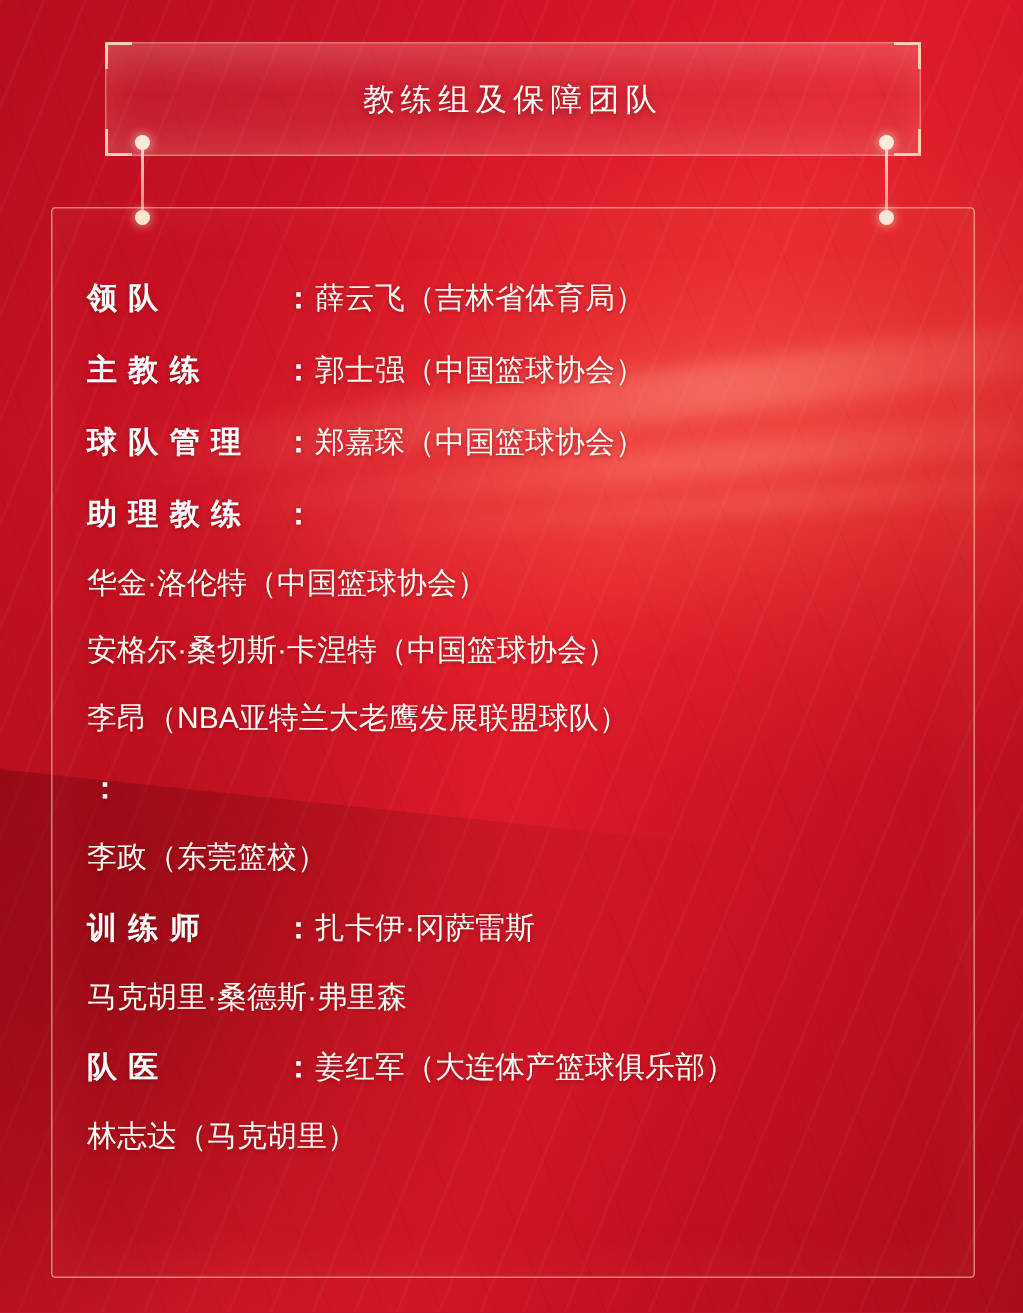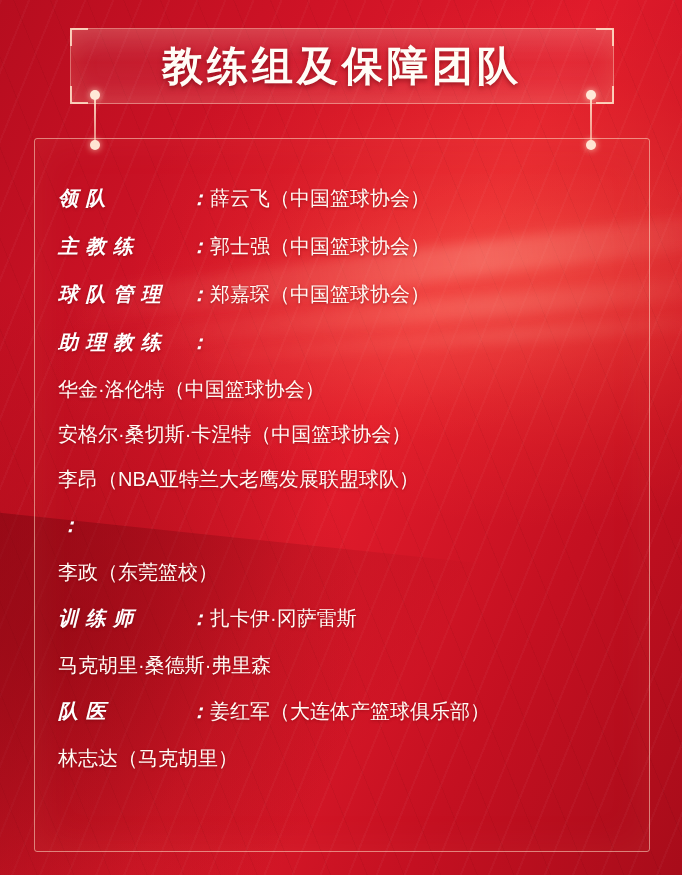--- a/index.html
+++ b/index.html
@@ -83,22 +83,22 @@
     position: absolute;
     width: 16px;
     height: 16px;
     border: 2px solid rgba(255,225,200,0.85);
   }
   .title-banner .c-tl { left: -1px; top: -1px; border-right: none; border-bottom: none; }
   .title-banner .c-tr { right: -1px; top: -1px; border-left: none; border-bottom: none; }
   .title-banner .c-bl { left: -1px; bottom: -1px; border-right: none; border-top: none; }
   .title-banner .c-br { right: -1px; bottom: -1px; border-left: none; border-top: none; }
   .title-text {
-    font-size: 41px;
-    font-weight: bold;
+    font-size: 21px;
+    font-weight: normal;
     letter-spacing: 4px;
     color: #fffdf7;
     text-shadow: 0 2px 5px rgba(90,0,10,0.55);
   }
 
   
   .connector {
     position: absolute;
     width: 2px;
     height: 48px;
@@ -149,21 +149,20 @@
   .label {
     width: 152px;
     flex: 0 0 152px;
     font-size: 20px;
     font-weight: bold;
     color: #ffffff;
     letter-spacing: 1px;
     text-shadow: 0 1px 3px rgba(100,0,10,0.5);
     display: flex;
     justify-content: space-between;
-    font-style: italic;
   }
   .label .colon {
     margin-left: 2px;
   }
   .value {
     font-size: 20px;
     color: #fffaf4;
     text-shadow: 0 1px 3px rgba(100,0,10,0.45);
     line-height: 1.2;
     white-space: nowrap;
@@ -201,21 +200,21 @@
 
   <div class="main-frame"></div>
 
   <div class="roster">
 
     <div class="row">
       <div class="label">
         <span>领        队</span>
         <span class="colon">：</span>
       </div>
-      <div class="value">薛云飞（中国篮球协会）</div>
+      <div class="value">薛云飞（吉林省体育局）</div>
     </div>
 
     <div class="row">
       <div class="label">
         <span>主   教   练</span>
         <span class="colon">：</span>
       </div>
       <div class="value">郭士强（中国篮球协会）</div>
     </div>
 

